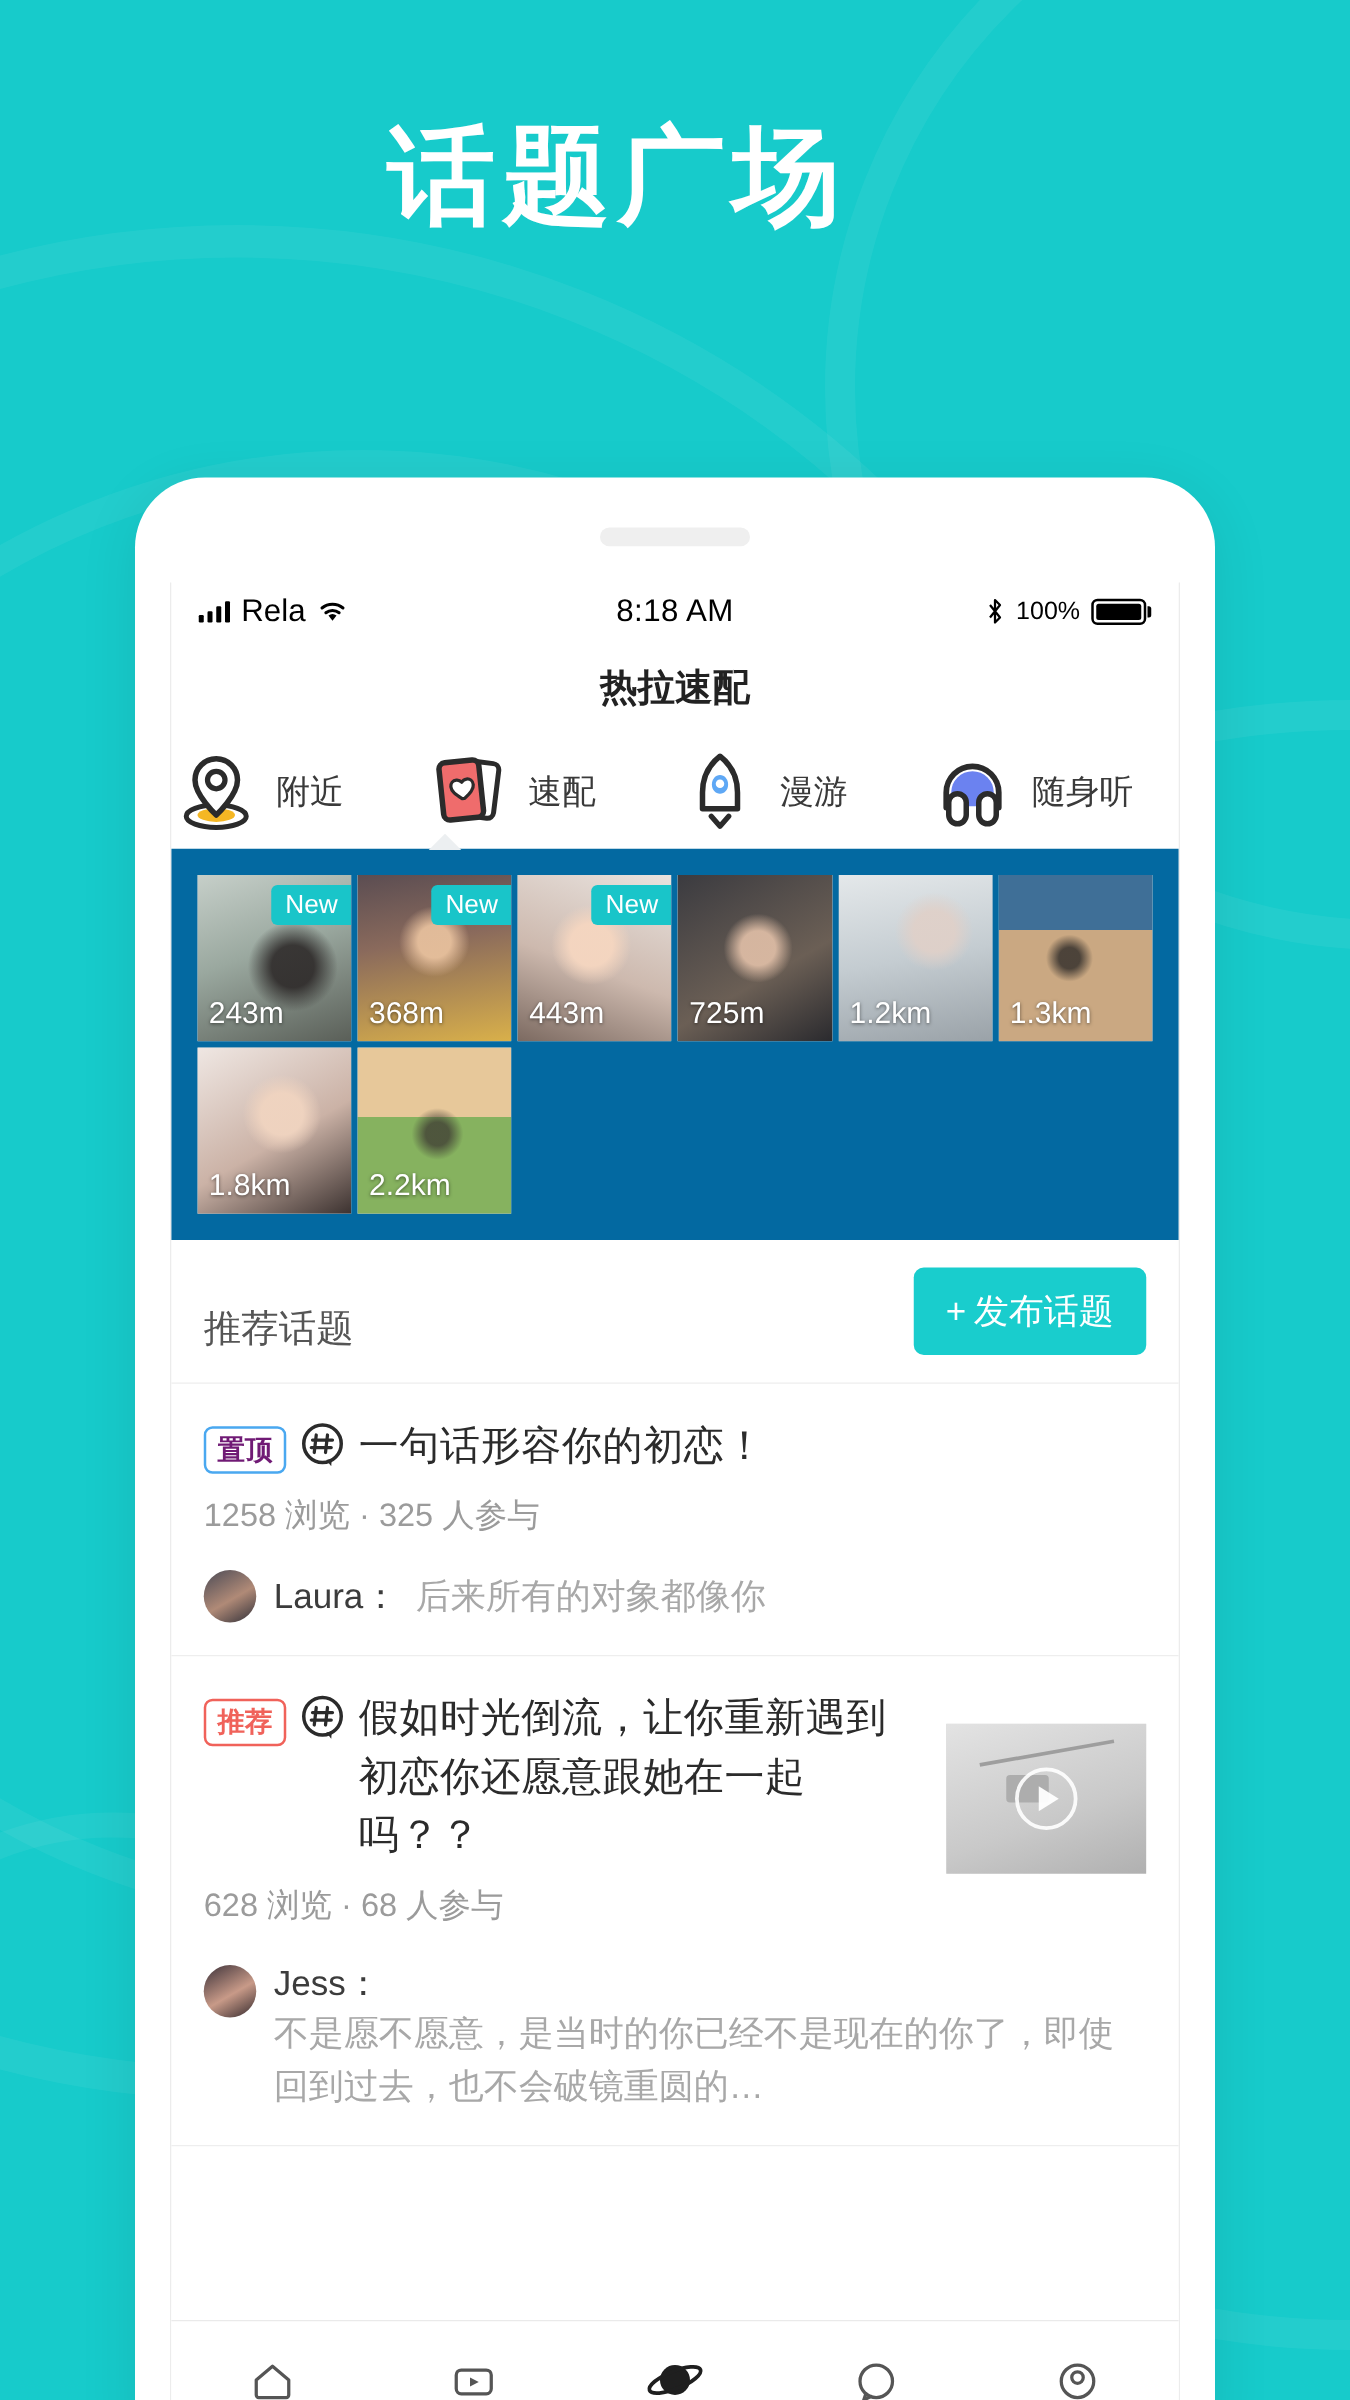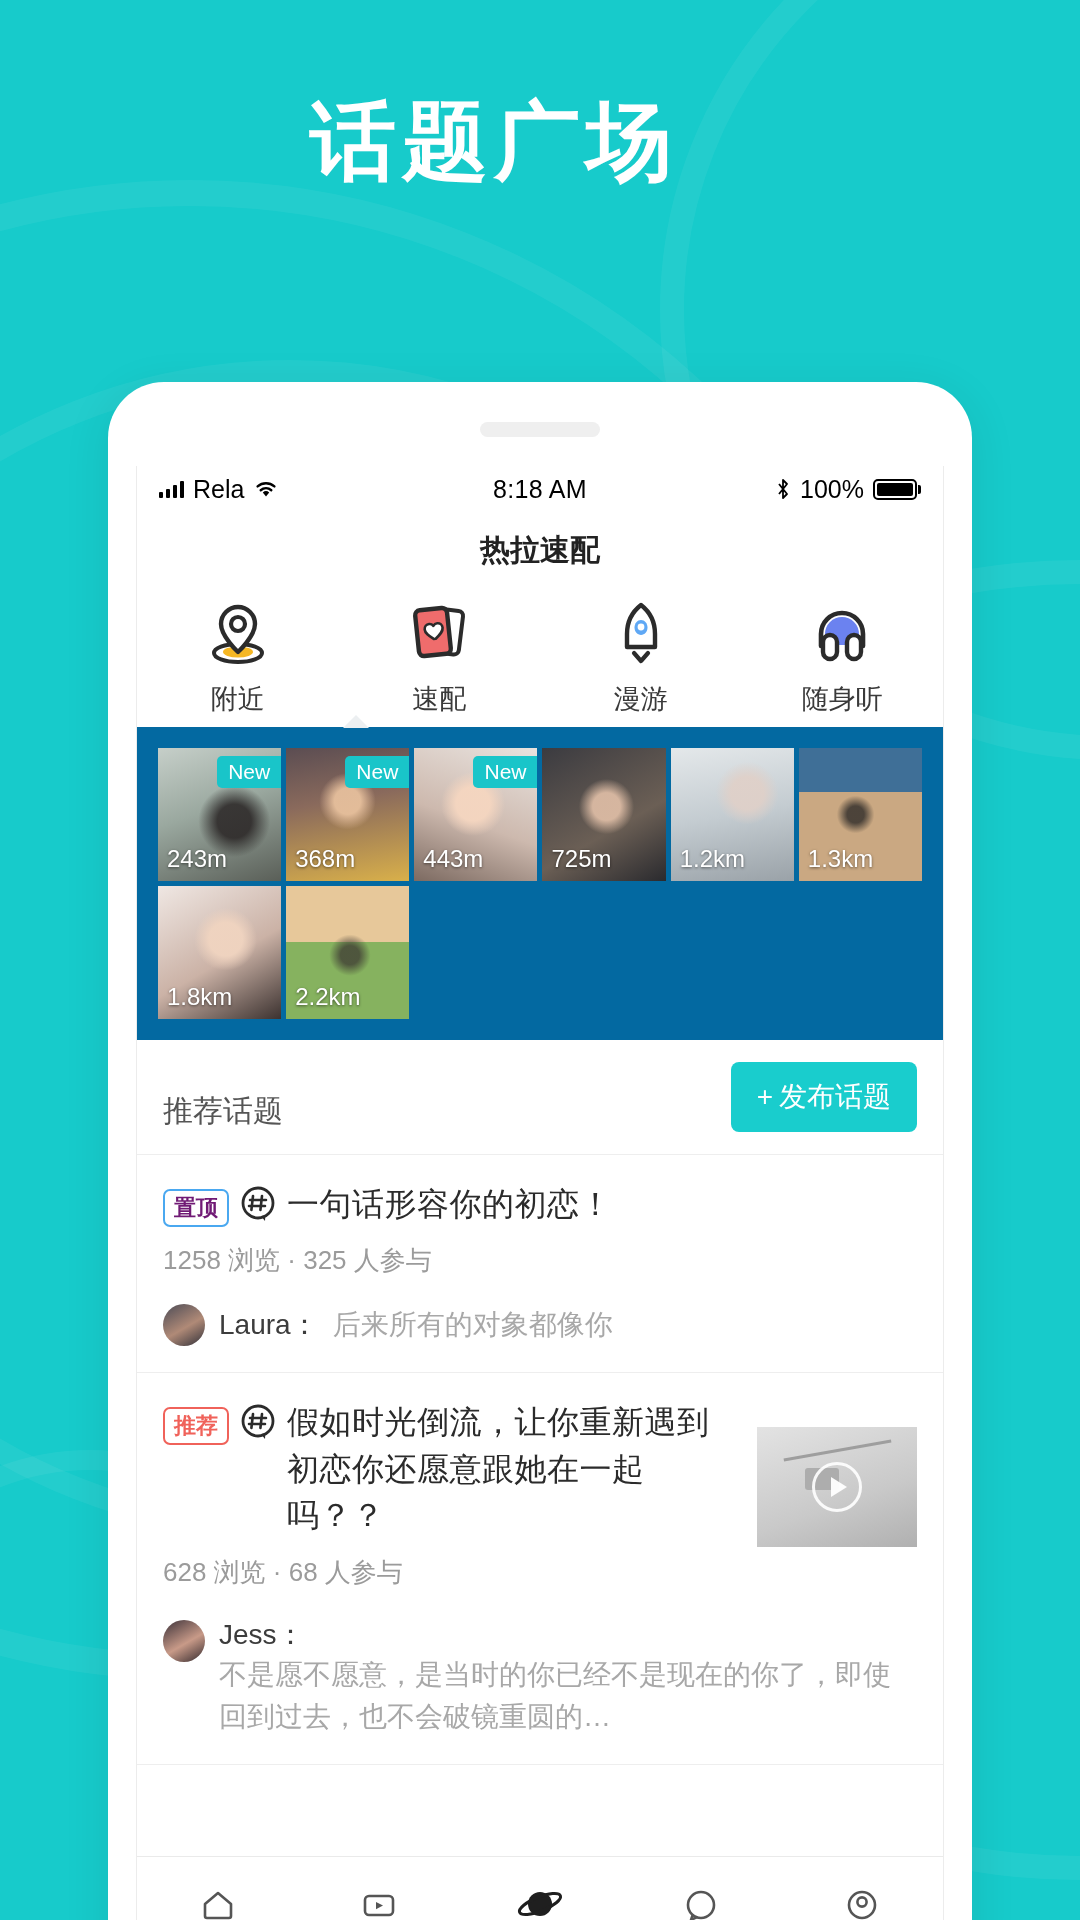--- a/index.html
+++ b/index.html
@@ -76,31 +76,31 @@
   .bars i { display:block; width:4px; background:#000; border-radius:1px; }
   .bars i:nth-child(1){height:6px;} .bars i:nth-child(2){height:9px;}
   .bars i:nth-child(3){height:13px;} .bars i:nth-child(4){height:17px;}
   .carrier { font-size:25px; }
   .battery-box {
     width:44px; height:21px; border:2px solid #000; border-radius:5px;
     padding:2px; display:flex; align-items:center;
   }
   .battery-box span { display:block; width:100%; height:100%; background:#000; border-radius:2px; }
   .battery-cap { width:3px; height:9px; background:#000; border-radius:0 2px 2px 0; margin-left:1px; }
-  .pct { font-size:25px; }
+  .pct { font-size:20px; }
 
   
   .app-title {
     text-align:center; font-size:30px; color:#222; font-weight:600;
     padding:18px 0 20px;
   }
 
   
   .entries { display:flex; padding:6px 0 10px; position:relative; }
-  .entry { flex:1; display:flex; flex-direction:column; align-items:center; gap:12px; }
+  .entry { flex:1; display:flex; flex-direction:row; align-items:center; gap:12px; }
   .entry .glyph { width:72px; height:72px; display:block; }
   .entry .lbl { font-size:27px; color:#3a3a3a; }
   .entry-caret {
     position:absolute; bottom:-1px; left:25.5%;
     width:0;height:0;border-left:13px solid transparent;border-right:13px solid transparent;
     border-bottom:13px solid #eceff1;
   }
 
   
   .grid-wrap { background:#0369a1; padding:21px; display:grid;

